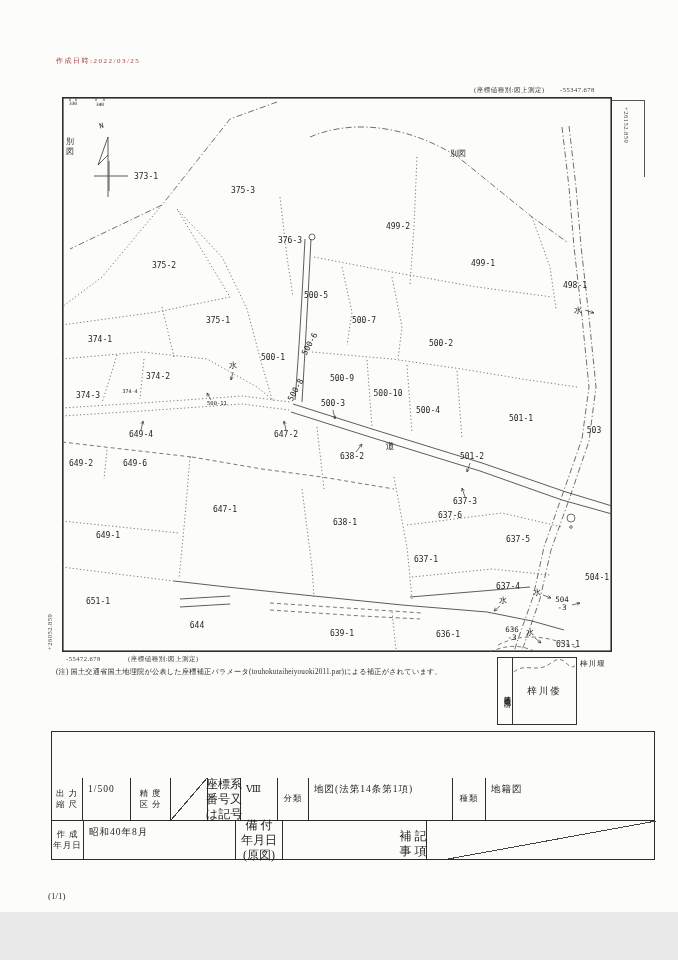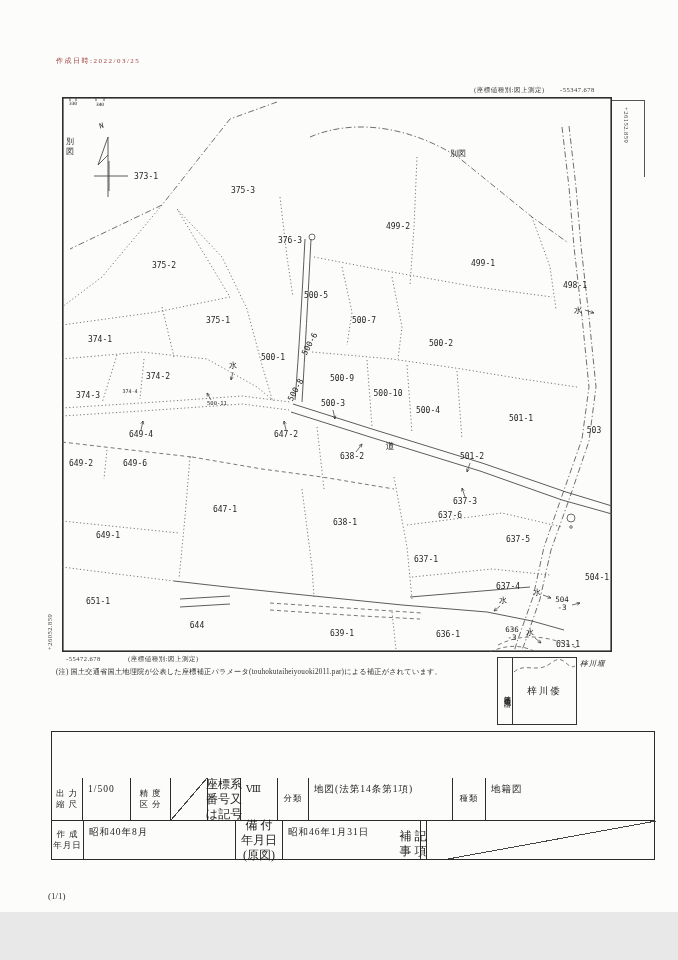--- a/index.html
+++ b/index.html
@@ -223,21 +223,21 @@
 
   <div id="legend-box" class="abs" style="left:497px; top:657px; width:80px; height:68px;font-family:Liberation Mono, monospace;">
     <div id="legend-side">地番区域見出</div>
     <div id="legend-main">
       <svg class="abs" style="left:0; top:0;" width="63" height="20" viewBox="0 0 63 20" xmlns="http://www.w3.org/2000/svg">
         <path class="dsh" d="M1,14 C12,4 24,16 38,5 S54,13 62,8"></path>
       </svg>
       <span>梓川倭</span>
     </div>
   </div>
-  <div id="weir-label" class="abs" style="left:580px; top:659px;font-style:italic;">梓川堰</div>
+  <div id="weir-label" class="abs" style="left:580px; top:659px;">梓川堰</div>
 
   <div id="cert-table">
 
 
     <div class="trow" style="top:46px; height:42px;">
       <div class="cell" style="left:0; width:31px;">
         <span class="ln">出 力</span>
           <span class="ln">縮 尺</span>
       </div>
       <div class="cell value" style="left:31px; width:48px;">
@@ -276,23 +276,20 @@
           <span class="ln">年月日</span>
       </div>
       <div class="cell value" style="left:32px; width:152px;">
         <span class="ln">昭和40年8月</span>
       </div>
       <div class="cell small" style="left:184px; width:47px;">
         <span class="ln">備 付</span>
           <span class="ln">年月日</span>
           <span class="ln">(原図)</span>
       </div>
-      <div class="cell value" style="left:231px; width:138px;">
-        <span class="ln">昭和46年1月31日</span>
-      </div>
       <div class="cell small" style="left:348px; width:27px;justify-content:flex-end;">
         <span class="ln">補 記</span>
           <span class="ln">事 項</span>
       </div>
       <div class="cell diag last" style="left:396px; width:208px;"></div>
     </div>
   </div>
 
   <div id="page-number" class="abs" style="left:48px; top:891px;">(1/1)</div>
 

